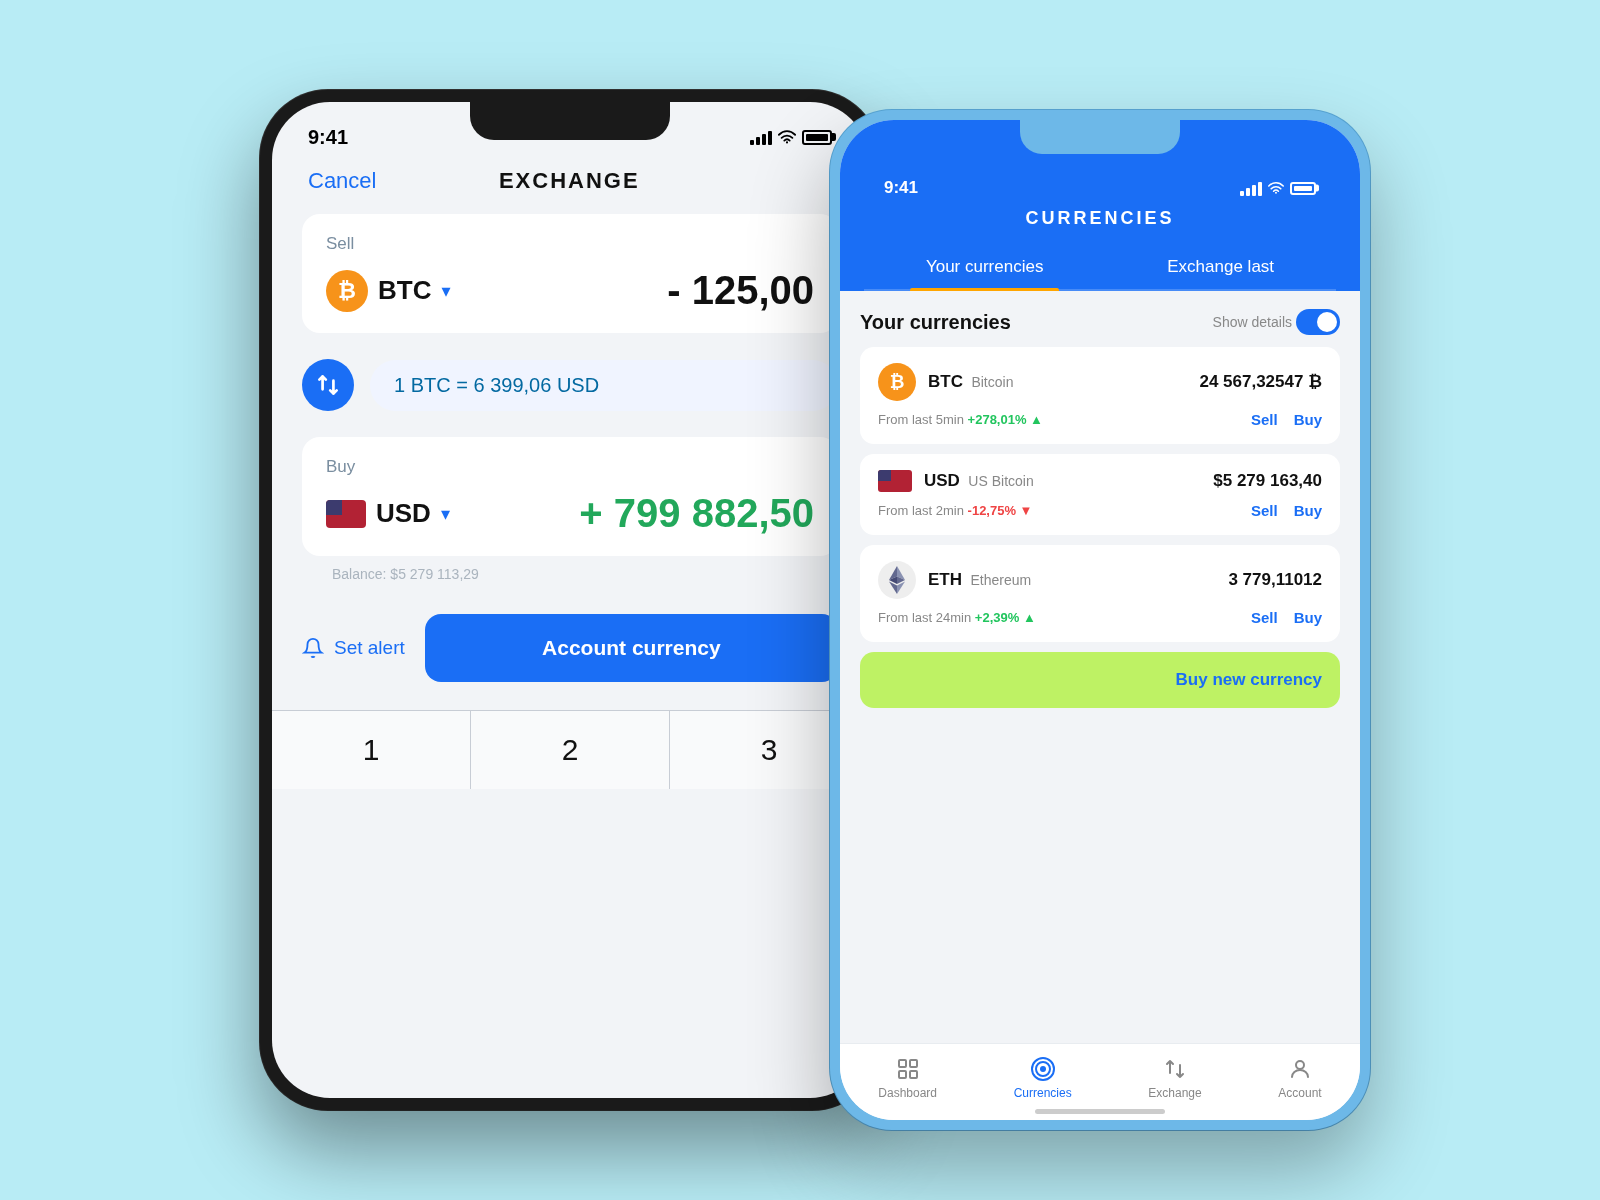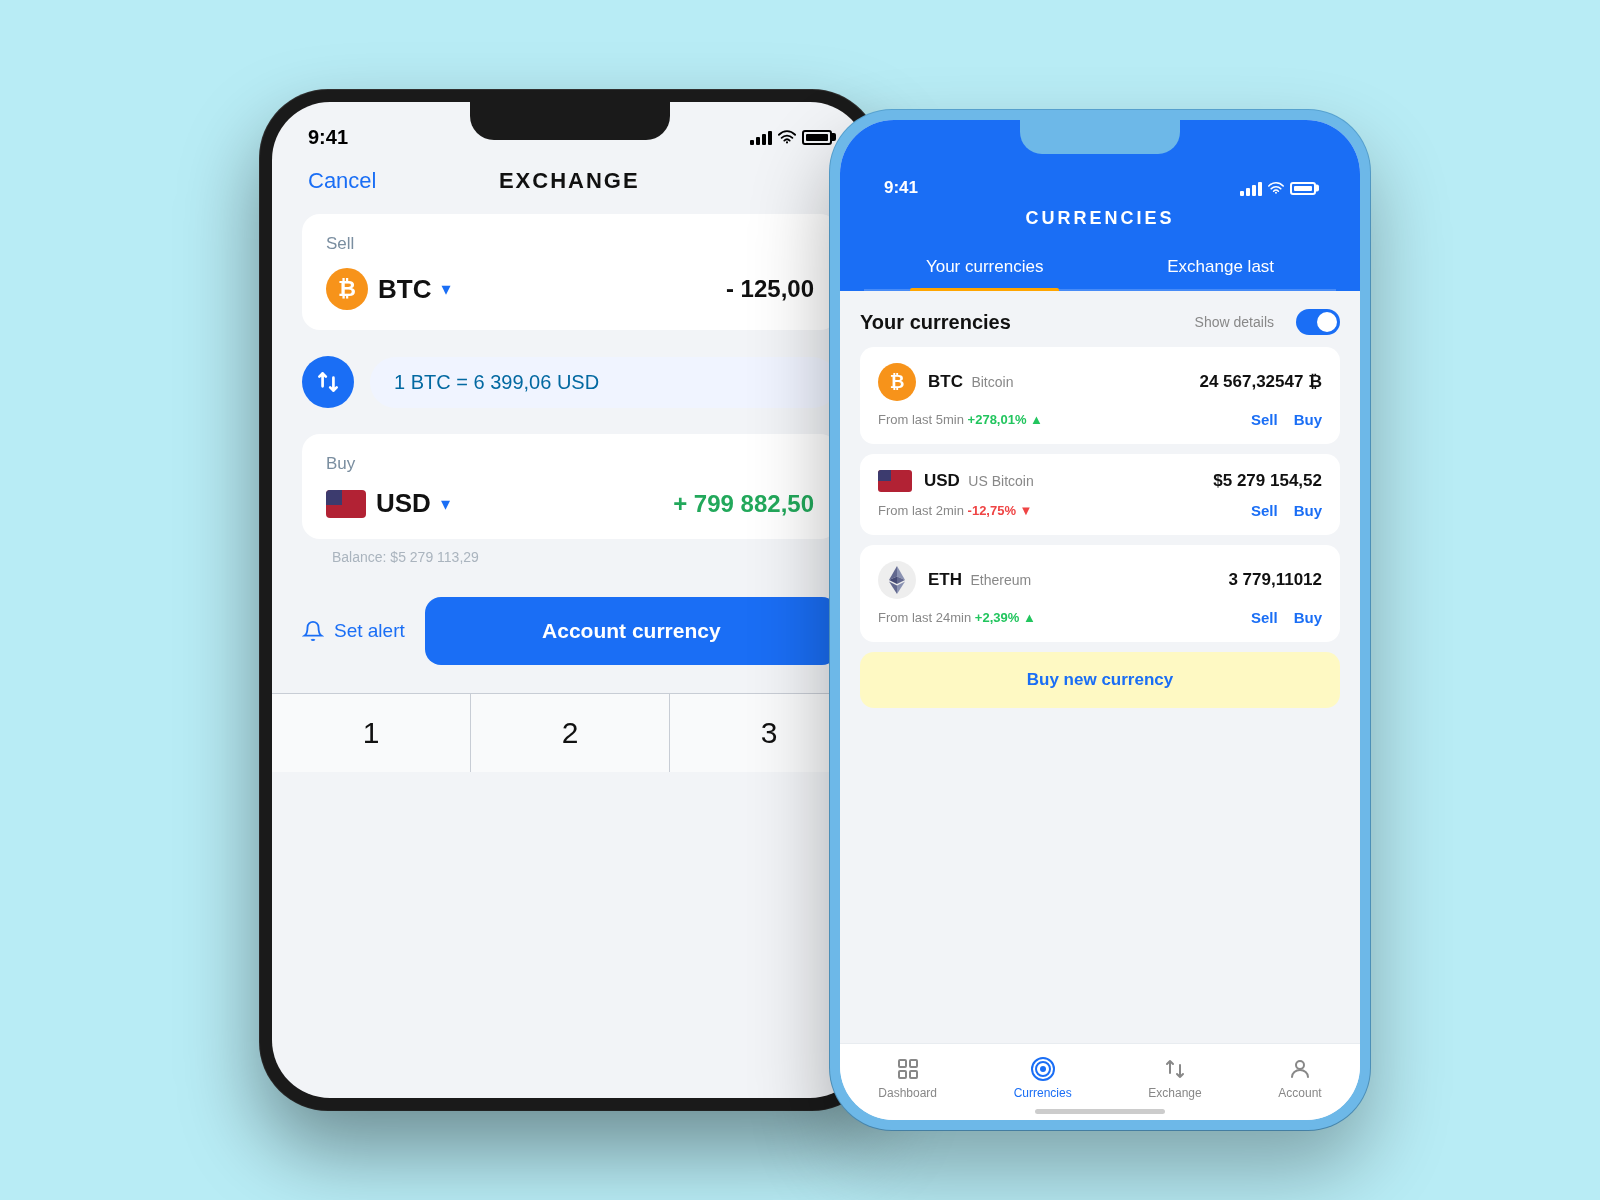--- a/index.html
+++ b/index.html
@@ -203,21 +203,21 @@
       font-weight: 700;
       color: #111;
     }
 
     .dropdown-arrow {
       color: #1a6ef5;
       font-size: 18px;
     }
 
     .amount-display {
-      font-size: 24px;
+      font-size: 40px;
       font-weight: 700;
       color: #111;
     }
 
     .amount-display.negative {
       color: #111;
     }
 
     .balance-text {
       font-size: 14px;
@@ -417,21 +417,21 @@
 
     .section-title {
       font-size: 20px;
       font-weight: 700;
       color: #111;
     }
 
     .show-details {
       display: flex;
       align-items: center;
-      gap: 22px;
+      gap: 4px;
       font-size: 14px;
       color: #888;
     }
 
     .toggle {
       width: 44px;
       height: 26px;
       background: #1a6ef5;
       border-radius: 13px;
       position: relative;
@@ -540,24 +540,24 @@
 
     .trade-btn {
       font-size: 15px;
       color: #1a6ef5;
       font-weight: 600;
       cursor: pointer;
     }
 
     
     .buy-new-btn {
-      background: #fef9c3;
+      background: #bef264;
       border-radius: 14px;
       padding: 18px;
-      text-align: center;
+      text-align: right;
       color: #1a6ef5;
       font-size: 17px;
       font-weight: 600;
       cursor: pointer;
       margin-top: 4px;
     }
 
     
     .bottom-nav {
       position: absolute;
@@ -810,21 +810,21 @@
 
         <div class="currency-item">
           <div class="currency-item-top">
             <div class="currency-item-left">
               <div class="flag-usd-small"></div>
               <div>
                 <span class="coin-name-bold">USD</span>
                 <span class="coin-name-light">US Bitcoin</span>
               </div>
             </div>
-            <span class="coin-amount">$5 279 154,52</span>
+            <span class="coin-amount">$5 279 163,40</span>
           </div>
           <div class="currency-item-bottom">
             <span class="change-info">From last 2min <span class="change-negative">-12,75% ▼</span></span>
             <div class="trade-btns">
               <span class="trade-btn">Sell</span>
               <span class="trade-btn">Buy</span>
             </div>
           </div>
         </div>
 

